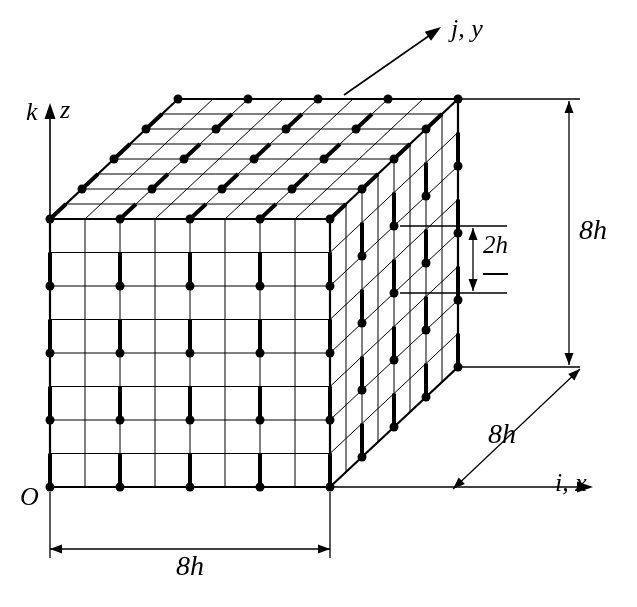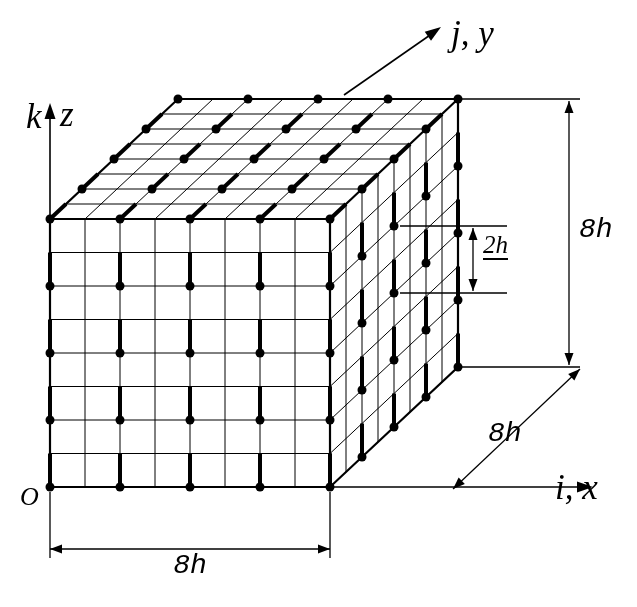--- a/index.html
+++ b/index.html
@@ -12,24 +12,24 @@
   }
   .canvas svg{position:absolute;left:0;top:0;}
   .lbl{
     position:absolute;
     font-style:italic;
     color:#000;
     line-height:1;
     white-space:nowrap;
     user-select:none;
   }
-  .lbl-axis{font-size:35px;}
-  .lbl-dim{font-size:28px;font-family:Liberation Mono, monospace;}
+  .lbl-axis{font-size:26px;}
+  .lbl-dim{font-size:28px;}
   .lbl-origin{font-size:26px;}
-  .lbl-underline{border-bottom:2px solid #000;padding-bottom:1px;font-size:25px;}
+  .lbl-underline{border-bottom:2px solid #000;padding-bottom:16px;font-size:25px;}
   .lbl-center{width:44px;text-align:center;}
 </style>
 </head>
 <body>
 
 <div class="canvas">
 
   <svg id="diagram" width="637" height="607" viewBox="0 0 637 607">
       <g stroke="#000000" stroke-width="1" fill="none">
         <line x1="50" y1="487" x2="50" y2="219"></line>

